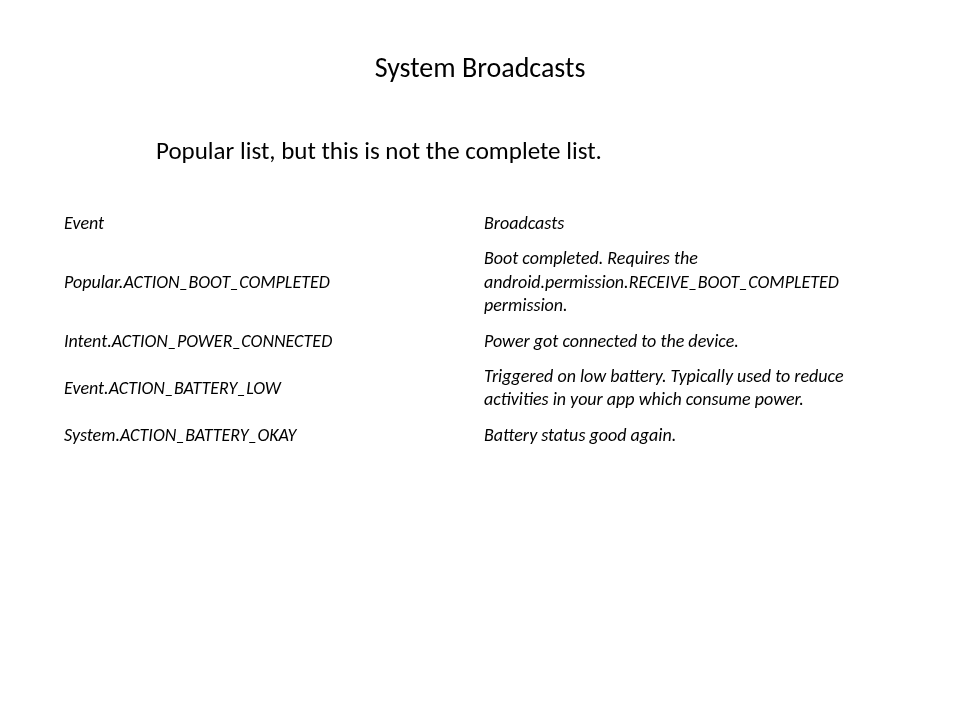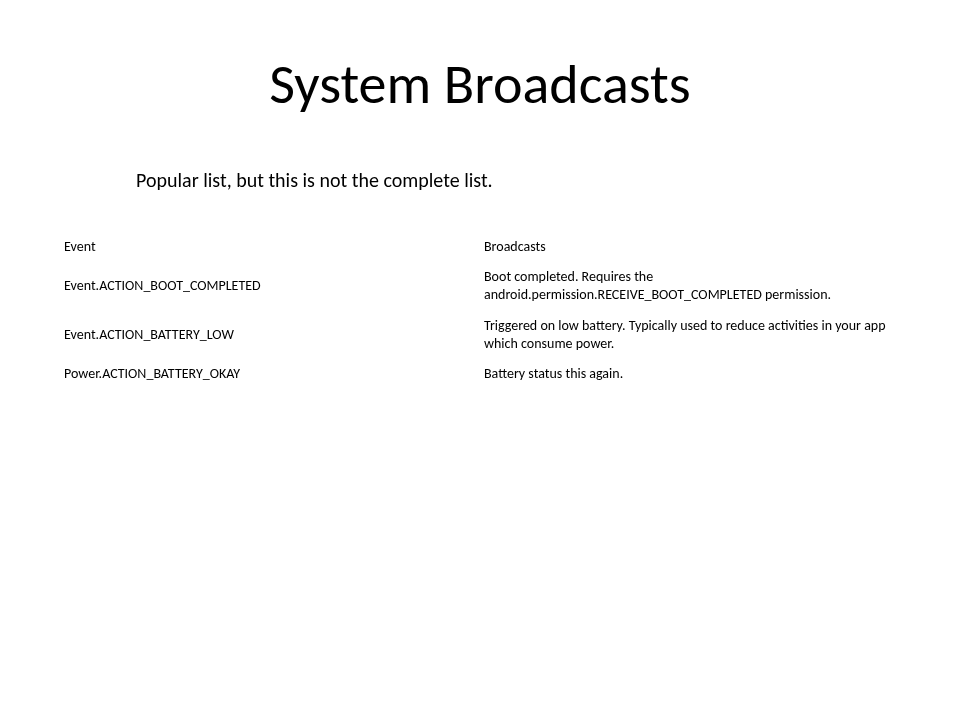--- a/index.html
+++ b/index.html
@@ -9,45 +9,46 @@
     }
     body {
       width: 960px;
       height: 720px;
       background: #ffffff;
       font-family: Calibri, "Segoe UI", Arial, sans-serif;
       color: #000000;
       padding: 40px 60px;
     }
     .title {
-      font-size: 56px;
+      font-size: 28px;
       font-weight: 400;
       text-align: center;
       margin-bottom: 50px;
       margin-top: 10px;
     }
     .subtitle {
-      font-size: 20px;
-      margin-left: 76px;
+      font-size: 25px;
+      margin-left: 96px;
       margin-bottom: 40px;
     }
     .table {
       display: table;
       width: 100%;
       border-collapse: collapse;
     }
     .row {
       display: table-row;
     }
     .cell {
       display: table-cell;
       vertical-align: middle;
-      font-size: 14px;
+      font-size: 18px;
       padding: 6px 4px;
       line-height: 1.3;
+      font-style: italic;
     }
     .cell-event {
       width: 50%;
     }
     .cell-desc {
       width: 50%;
     }
   </style>
 </head>
 <body>
@@ -55,24 +56,28 @@
 <h1 class="title">System Broadcasts</h1>
 
 <p class="subtitle">Popular list, but this is not the complete list.</p>
 
 <div class="table">
   <div class="row">
     <div class="cell cell-event">Event</div>
     <div class="cell cell-desc">Broadcasts</div>
   </div>
   <div class="row">
-    <div class="cell cell-event">Event.ACTION_BOOT_COMPLETED</div>
+    <div class="cell cell-event">Popular.ACTION_BOOT_COMPLETED</div>
     <div class="cell cell-desc">Boot completed. Requires the android.permission.RECEIVE_BOOT_COMPLETED permission.</div>
+  </div>
+  <div class="row">
+    <div class="cell cell-event">Intent.ACTION_POWER_CONNECTED</div>
+    <div class="cell cell-desc">Power got connected to the device.</div>
   </div>
   <div class="row">
     <div class="cell cell-event">Event.ACTION_BATTERY_LOW</div>
     <div class="cell cell-desc">Triggered on low battery. Typically used to reduce activities in your app which consume power.</div>
   </div>
   <div class="row">
-    <div class="cell cell-event">Power.ACTION_BATTERY_OKAY</div>
-    <div class="cell cell-desc">Battery status this again.</div>
+    <div class="cell cell-event">System.ACTION_BATTERY_OKAY</div>
+    <div class="cell cell-desc">Battery status good again.</div>
   </div>
 </div>
 
 </body></html>

